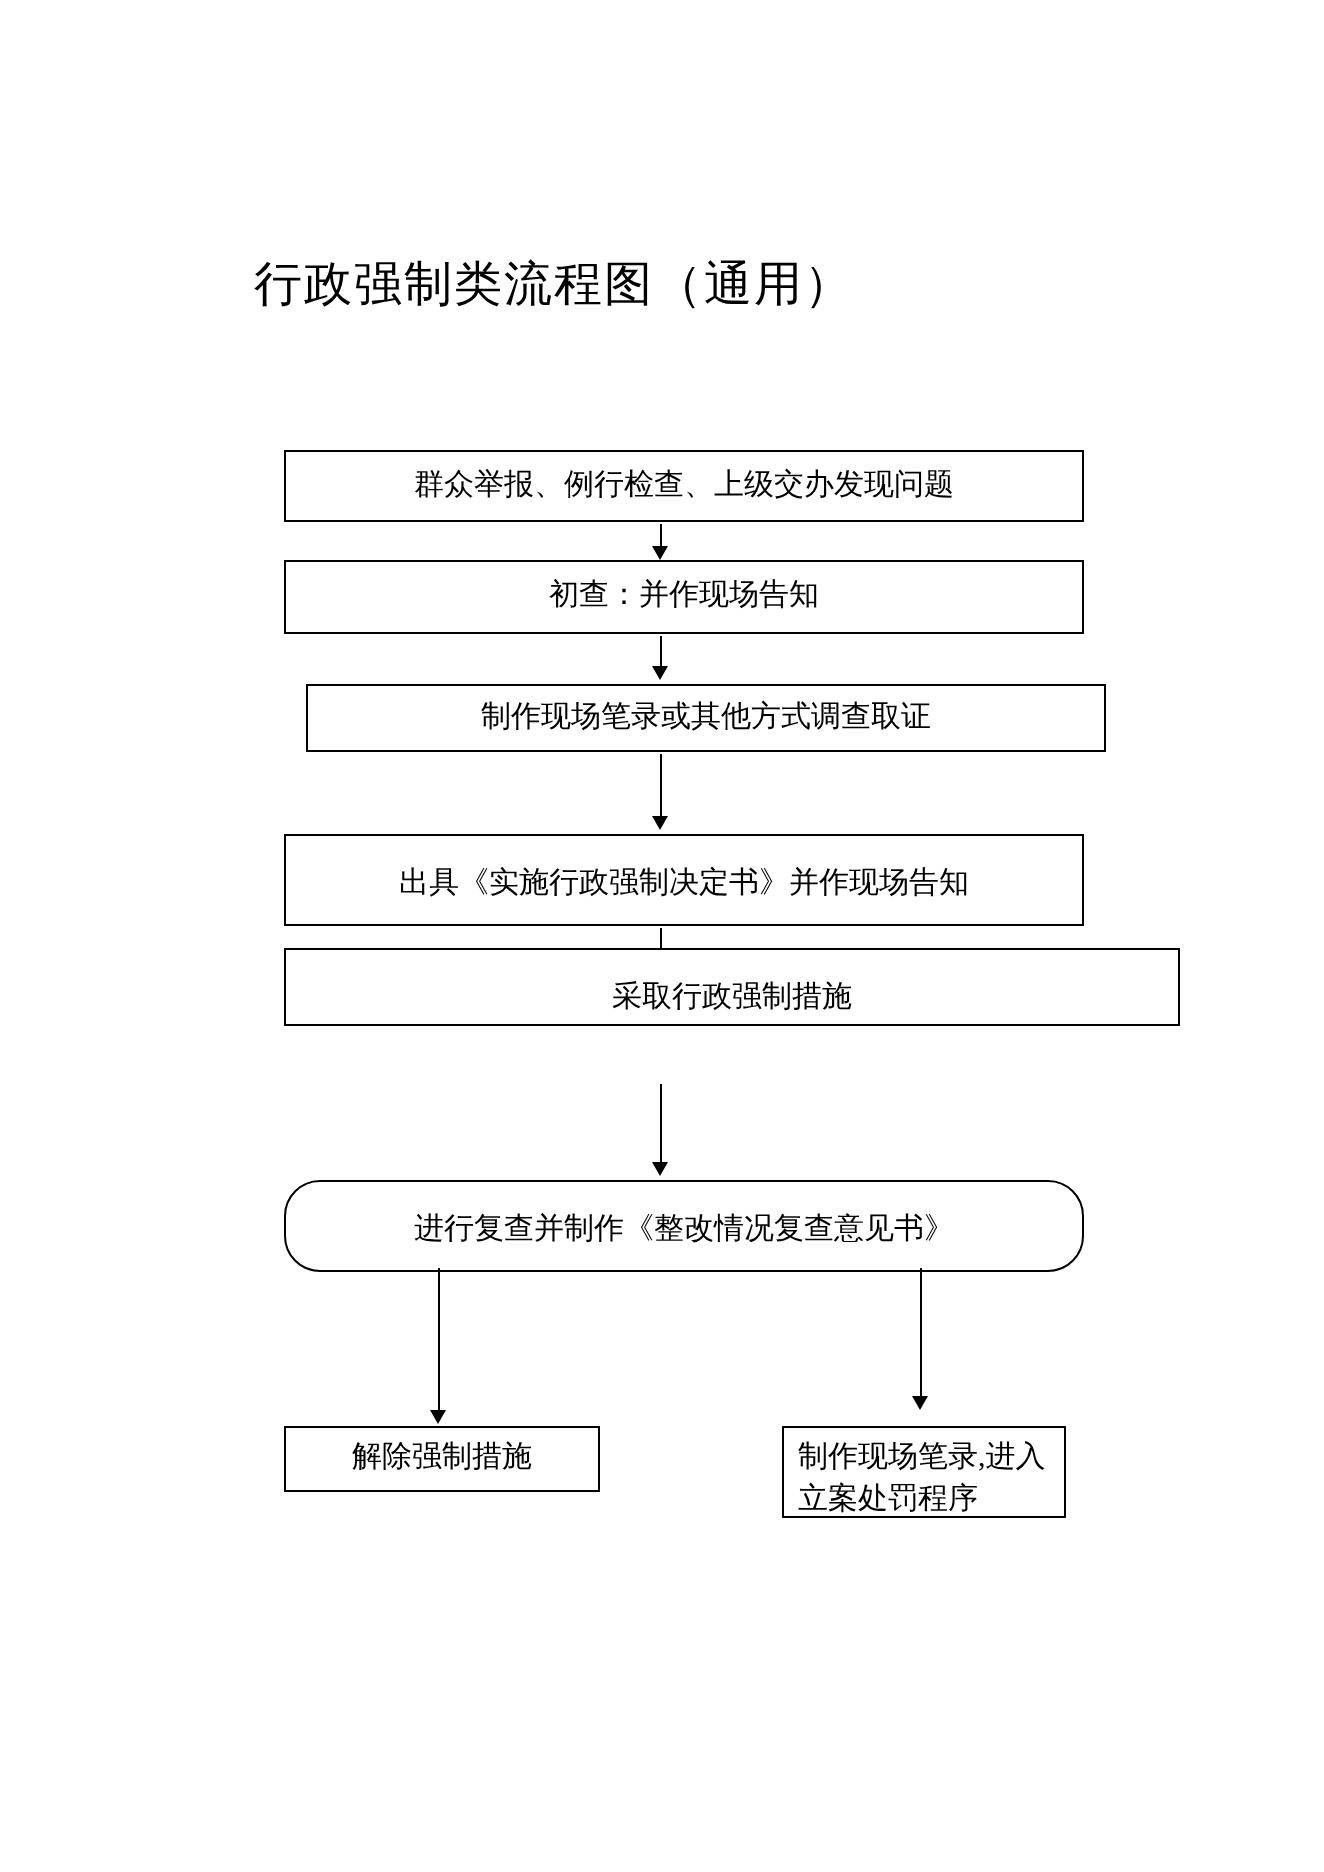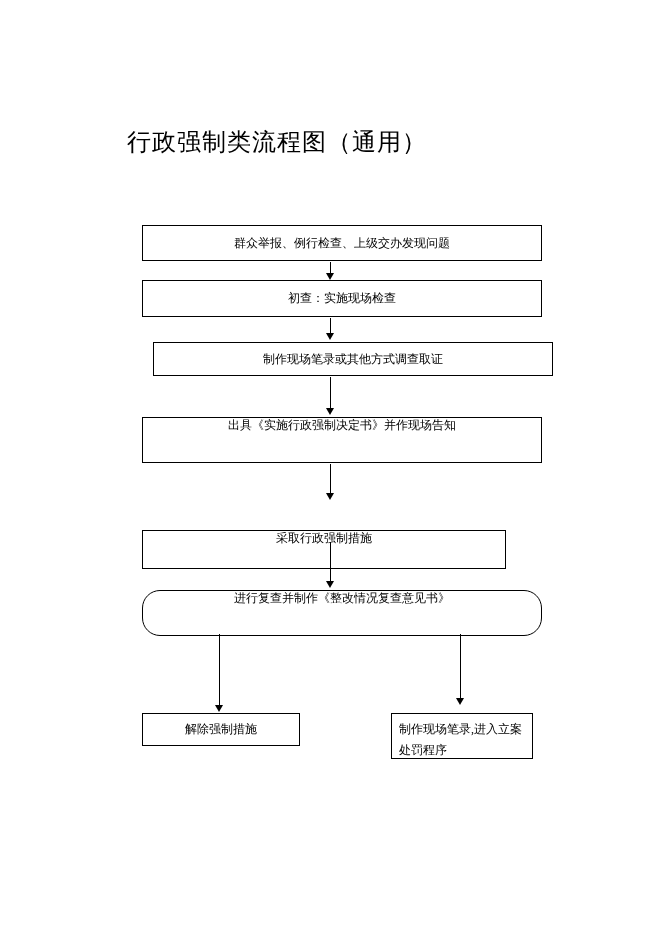--- a/index.html
+++ b/index.html
@@ -29,32 +29,32 @@
     letter-spacing: 1px;
     color: #000000;
   }
   .node {
     position: absolute;
     box-sizing: border-box;
     border: 1px solid #000000;
     background: #ffffff;
     display: flex;
     justify-content: center;
-    font-size: 12px;
+    font-size: 15px;
     line-height: 15px;
     color: #000000;
   }
   .node.v-center { align-items: center; }
-  .node.v-top    { align-items: flex-start; padding-top: 0; }
+  .node.v-top    { align-items: flex-start; padding-top: 17px; }
 
   .b1 { left: 142px; top: 225px; width: 400px; height: 36px; }
   .b2 { left: 142px; top: 280px; width: 400px; height: 37px; }
   .b3 { left: 142px; top: 342px; width: 400px; height: 34px; margin-left: 11px; }
   .b4 { left: 142px; top: 417px; width: 400px; height: 46px; }
-  .b5 { left: 142px; top: 530px; width: 364px; height: 39px; }
+  .b5 { left: 142px; top: 474px; width: 448px; height: 39px; }
   .b6 { left: 142px; top: 590px; width: 400px; height: 46px; border-radius: 18px; }
   .b7 { left: 142px; top: 713px; width: 158px; height: 33px; }
   .b8 {
     left: 391px; top: 713px; width: 142px; height: 46px;
     display: block;
     justify-content: flex-start;
     padding: 5px 1px 0 7px;
     line-height: 21px;
     text-align: left;
   }
@@ -98,21 +98,21 @@
   <div class="node b1 v-center">
     <span>群众举报、例行检查、上级交办发现问题</span>
   </div>
 
   <div class="arrow a1">
     <div class="shaft"></div>
     <div class="head"></div>
   </div>
 
   <div class="node b2 v-center">
-    <span>初查：实施现场检查</span>
+    <span>初查：并作现场告知</span>
   </div>
 
   <div class="arrow a2">
     <div class="shaft"></div>
     <div class="head"></div>
   </div>
 
   <div class="node b3 v-center">
     <span>制作现场笔录或其他方式调查取证</span>
   </div>

